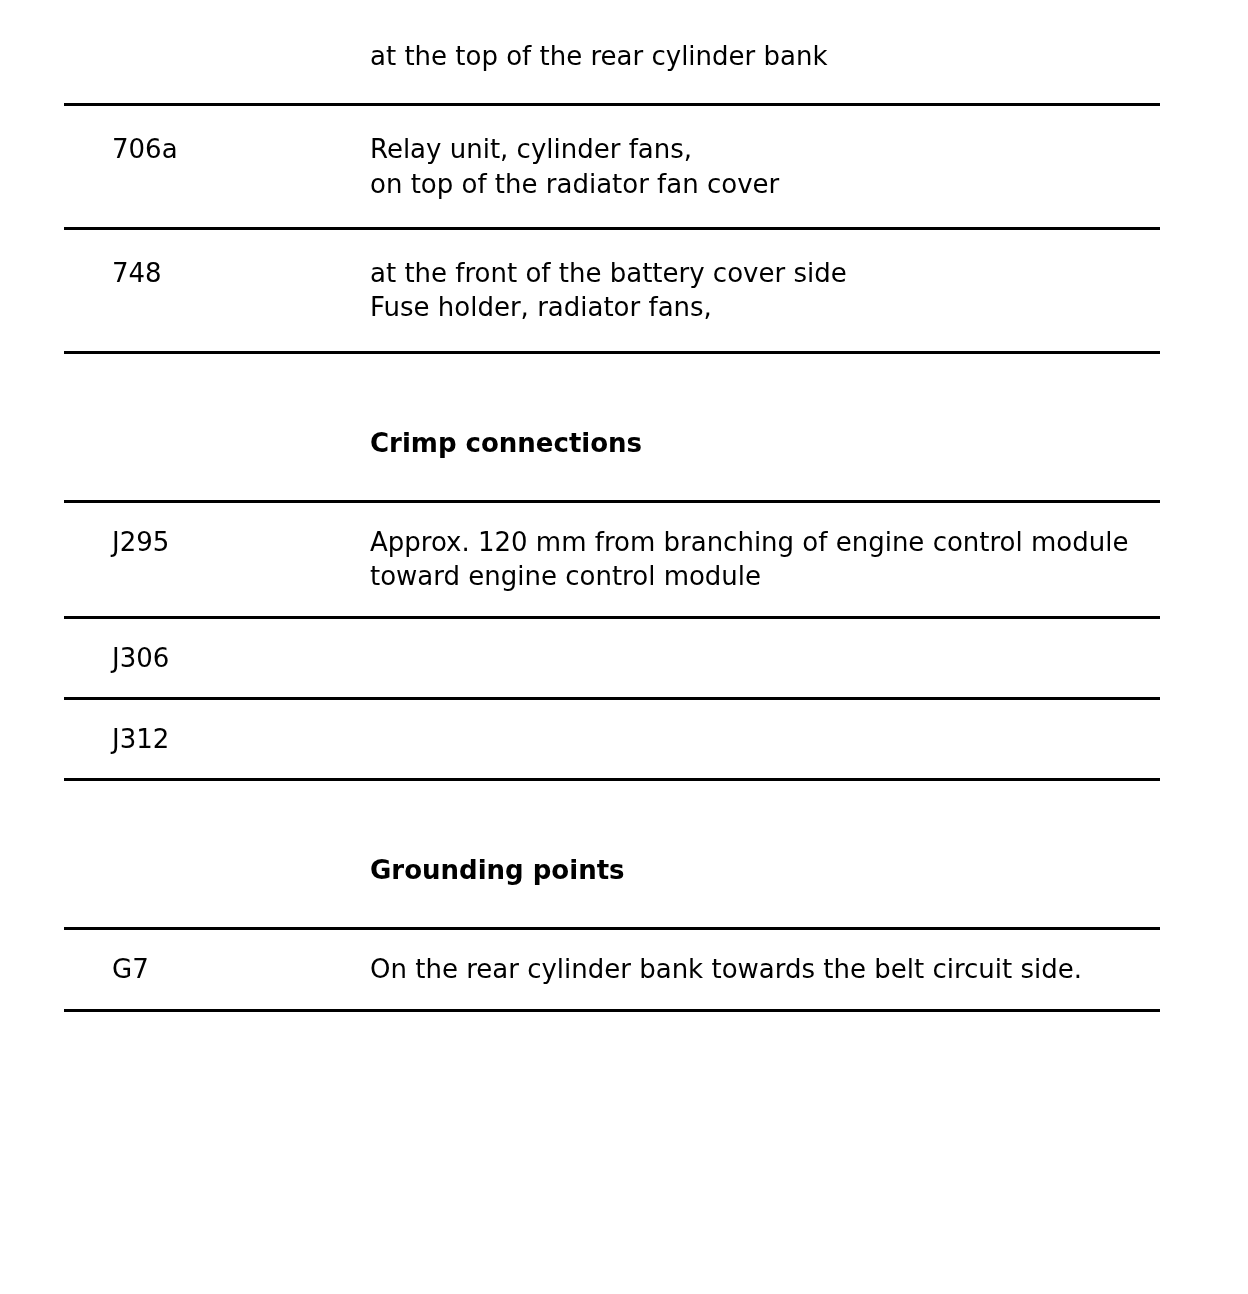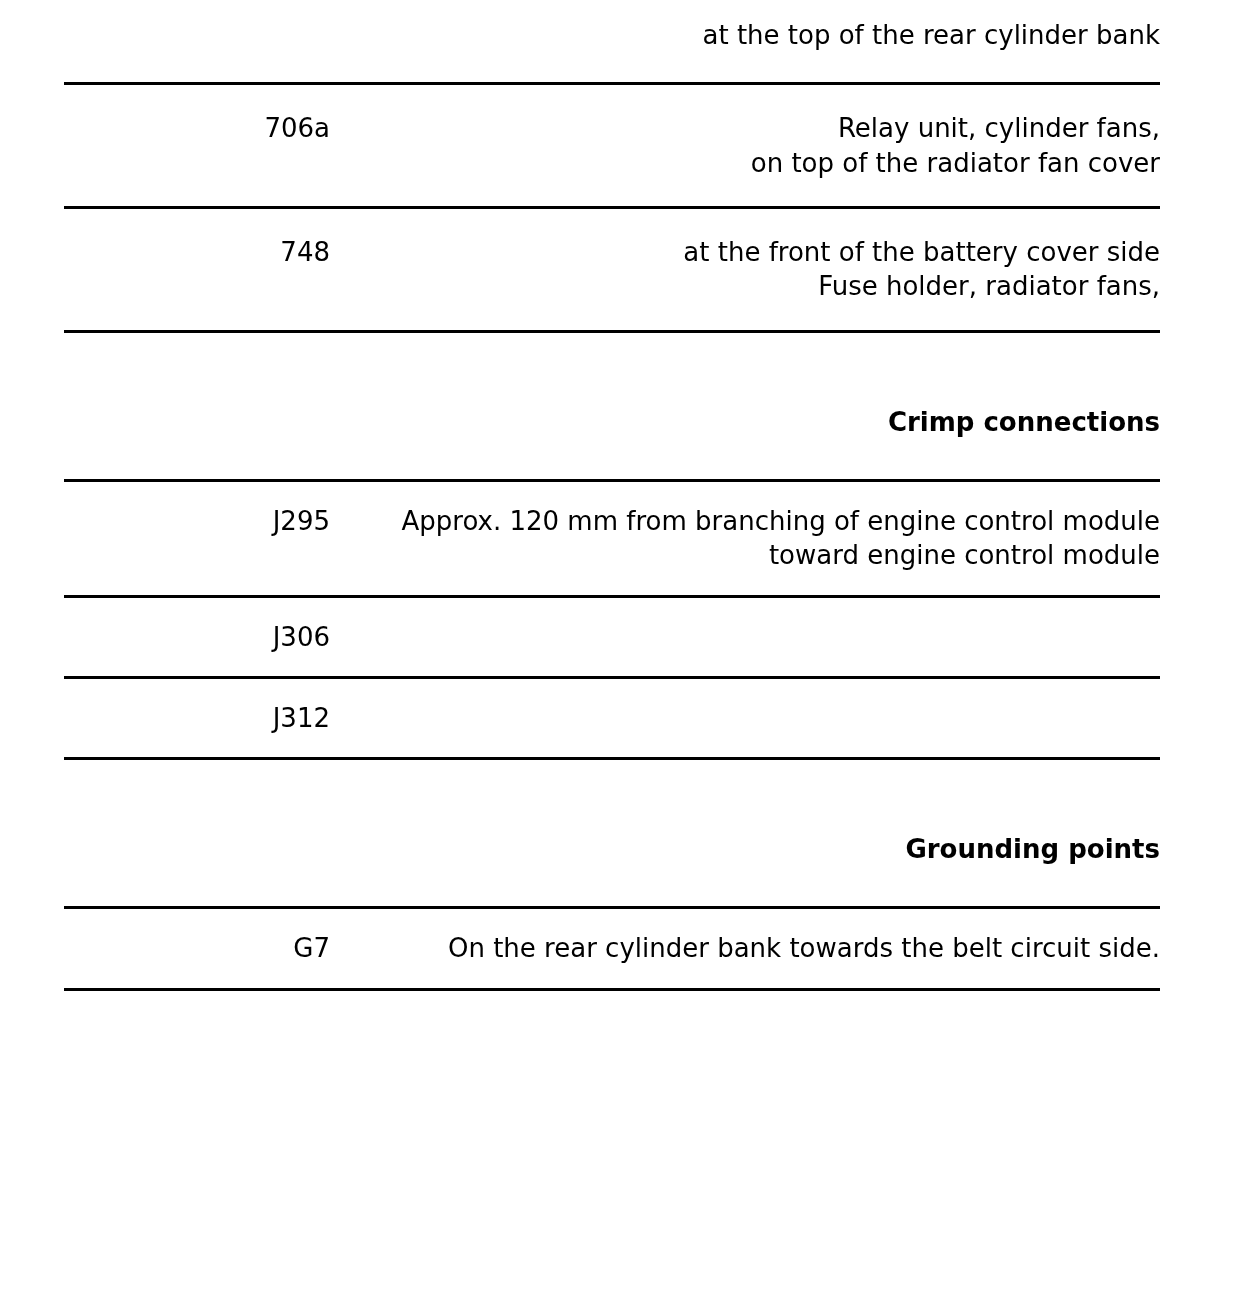--- a/index.html
+++ b/index.html
@@ -17,41 +17,41 @@
   }
   .page {
     position: relative;
     width: 1248px;
     height: 1294px;
     box-sizing: border-box;
   }
   .table {
     position: absolute;
     left: 64px;
-    top: 8px;
+    top: 29px;
     width: 1096px;
-    text-align: right;
   }
   .row {
     display: flex;
     align-items: flex-start;
     box-sizing: border-box;
   }
   .rule {
     border-top: 3px solid #000000;
     width: 100%;
     height: 0;
   }
   .col-id {
     width: 266px;
     flex: 0 0 266px;
     font-size: 26px;
     line-height: 1.32;
     padding-left: 8px;
     box-sizing: border-box;
+    margin-left: 40px;
   }
   .col-desc {
     flex: 1 1 auto;
     font-size: 26px;
     line-height: 1.32;
     box-sizing: border-box;
   }
   .desc-line {
     display: block;
   }

